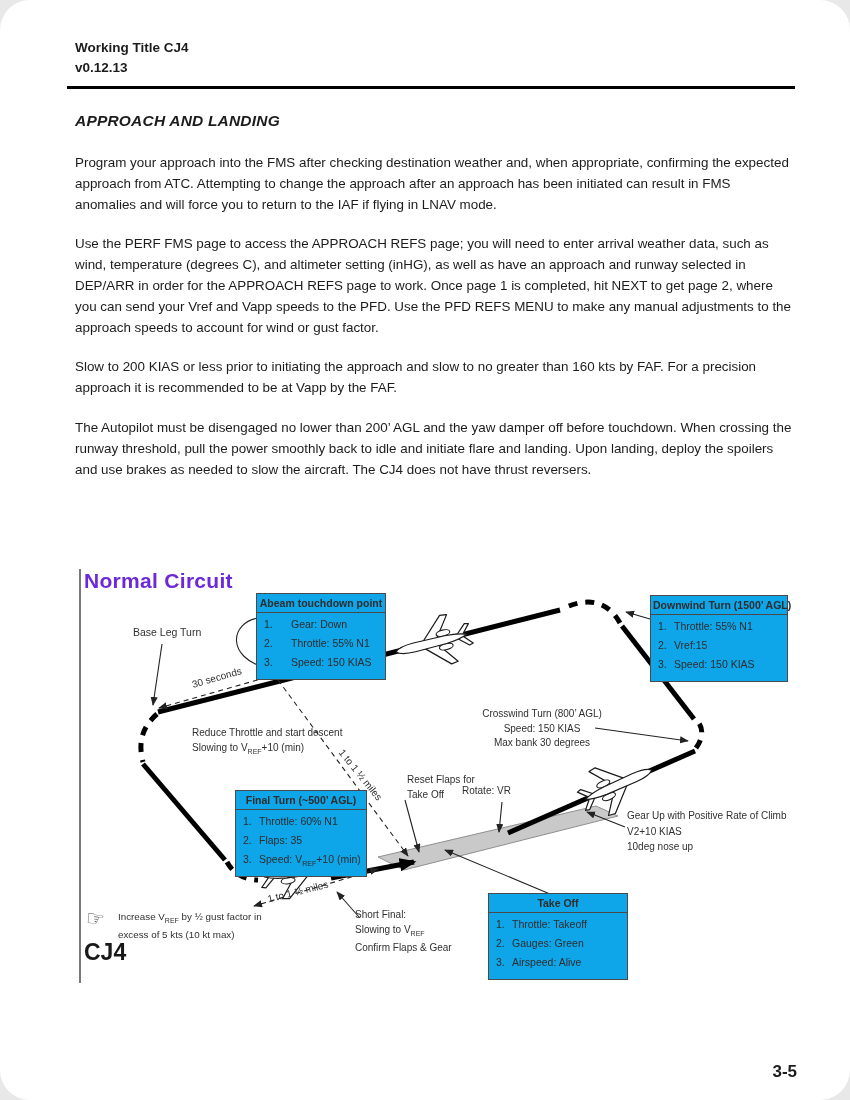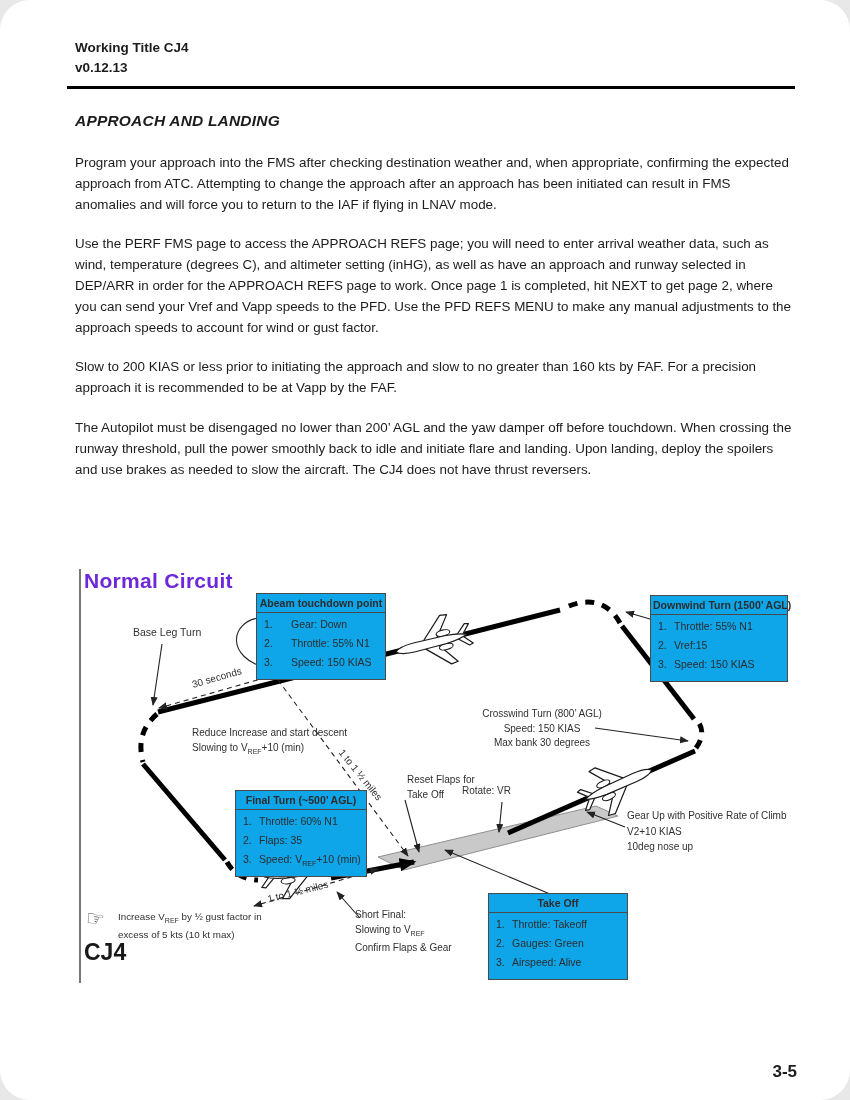--- a/index.html
+++ b/index.html
@@ -188,21 +188,21 @@
               <span class="num">3.</span>
               <span><span>Airspeed: Alive</span><sub></sub><span></span></span>
             </div>
         </div>
       </div>
 
       <div class="lbl b" style="left:55px;top:60px;font-size:10.5px;">Base Leg Turn</div>
       <div class="lbl rot" style="left:98px;top:106px;width:82px;transform:rotate(-16deg);">30 seconds</div>
 
       <div class="lbl" style="left:114px;top:161px;">
-        <div>Reduce Increase and start descent</div>
+        <div>Reduce Throttle and start descent</div>
         <div><span>Slowing to V</span><sub>REF</sub><span>+10 (min)</span></div>
       </div>
 
       <div class="lbl rot" style="left:240px;top:203px;width:84px;transform:rotate(51deg);">1 to 1 ½ miles</div>
 
       <div class="lbl ctr" style="left:379px;top:142px;width:170px;">
         <div class="b" style="font-size:10px;">Crosswind Turn (800’ AGL)</div>
         <div>Speed: 150 KIAS</div>
         <div>Max bank 30 degrees</div>
       </div>

